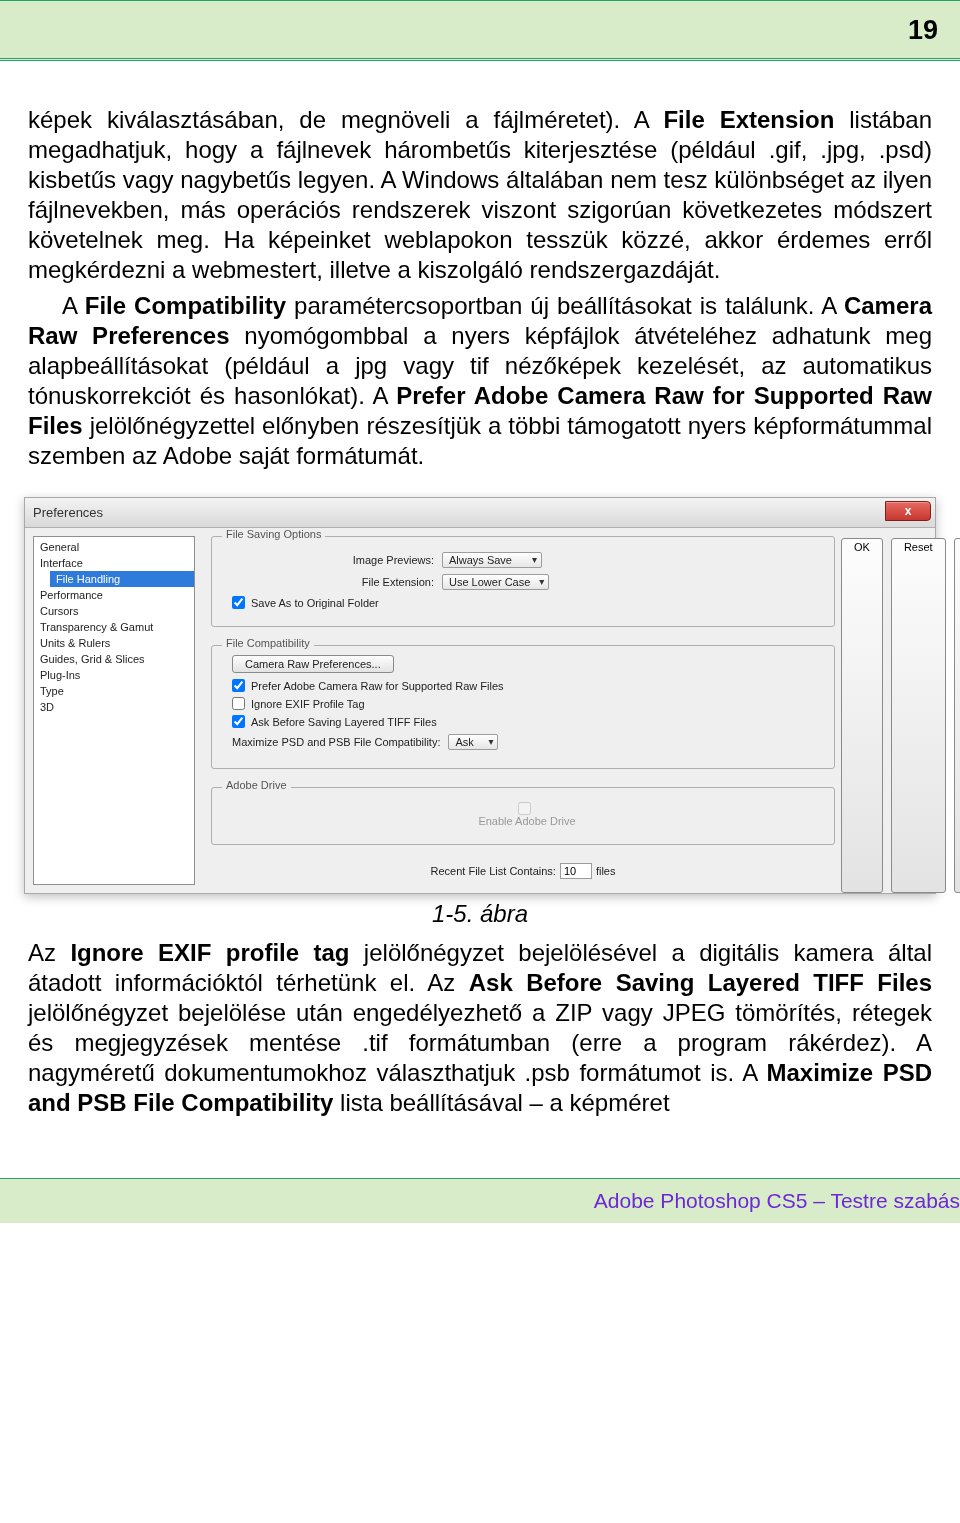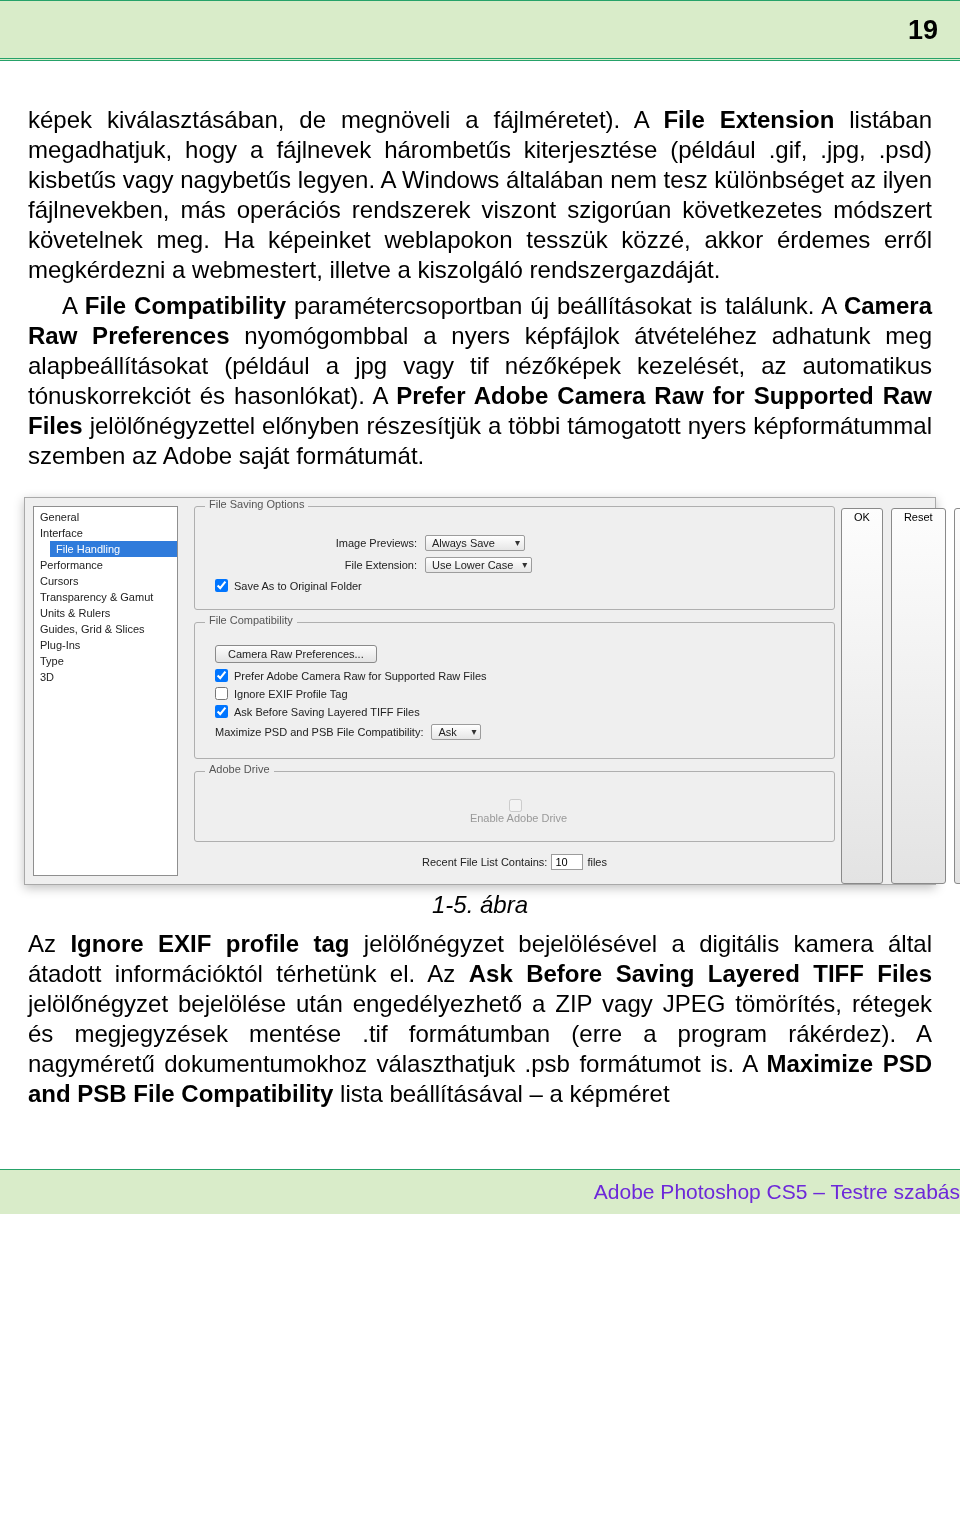--- a/index.html
+++ b/index.html
@@ -75,21 +75,21 @@
     display:flex;align-items:center;justify-content:center;
     color:#fff; font-weight:bold; font-size:12px;
     box-shadow: inset 0 1px 0 rgba(255,255,255,0.3);
   }
   .wbody {
     display: flex;
     background: #efefef;
     min-height: 330px;
   }
   .sidebar {
-    width: 145px;
+    width: 162px;
     background: #fff;
     border: 1px solid #8f8f8f;
     margin: 8px 0 8px 8px;
     padding: 2px 0;
     font-size: 11px;
     color: #222;
   }
   .sidebar .sitem {
     padding: 2px 6px;
     white-space: nowrap;
@@ -101,22 +101,22 @@
     margin-left: 16px;
   }
   .center {
     flex: 1;
     padding: 8px 6px 8px 16px;
     color: #222;
   }
   .group {
     border: 1px solid #afafaf;
     border-radius: 3px;
-    margin-bottom: 12px;
-    padding: 22px 12px 12px 12px;
+    margin-bottom: 18px;
+    padding: 9px 12px 12px 12px;
     position: relative;
     background: #efefef;
   }
   .group .glabel {
     position: absolute;
     top: -9px; left: 10px;
     background: #efefef;
     padding: 0 4px;
     font-size: 11px;
     color: #555;
@@ -197,20 +197,26 @@
   <p>
     <span>képek kiválasztásában, de megnöveli a fájlméretet). A </span><span class="b">File Extension</span><span> listában megadhatjuk, hogy a fájlnevek hárombetűs kiterjesztése (például </span><span class="i">.gif, .jpg, .psd</span><span>) kisbetűs vagy nagybetűs legyen. A Windows általában nem tesz különbséget az ilyen fájlnevekben, más operációs rendszerek viszont szigorúan következetes módszert követelnek meg. Ha képeinket weblapokon tesszük közzé, akkor érdemes erről megkérdezni a webmestert, illetve a kiszolgáló rendszergazdáját.</span>
   </p>
 
   <p class="indent">
     <span>A </span><span class="b">File Compatibility</span><span> paramétercsoportban új beállításokat is találunk. A </span><span class="b">Camera Raw Preferences</span><span> nyomógombbal a nyers képfájlok átvételéhez adhatunk meg alapbeállításokat (például a </span><span class="i">jpg</span><span> vagy </span><span class="i">tif</span><span> nézőképek kezelését, az automatikus tónuskorrekciót és hasonlókat). A </span><span class="b">Prefer Adobe Camera Raw for Supported Raw Files</span><span> jelölőnégyzettel előnyben részesítjük a többi támogatott nyers képformátummal szemben az Adobe saját formátumát.</span>
   </p>
 </div>
 
 <div class="shot-wrap">
+  <div class="titlebar">
+    <span class="wtitle">Preferences</span>
+    <div class="closebtn">
+        <span>x</span>
+      </div>
+  </div>
   <div class="wbody">
 
     <div class="sidebar">
       <div class="sitem">General</div>
       <div class="sitem">Interface</div>
       <div class="sitem sel">File Handling</div>
       <div class="sitem">Performance</div>
       <div class="sitem">Cursors</div>
       <div class="sitem">Transparency &amp; Gamut</div>
       <div class="sitem">Units &amp; Rulers</div>

